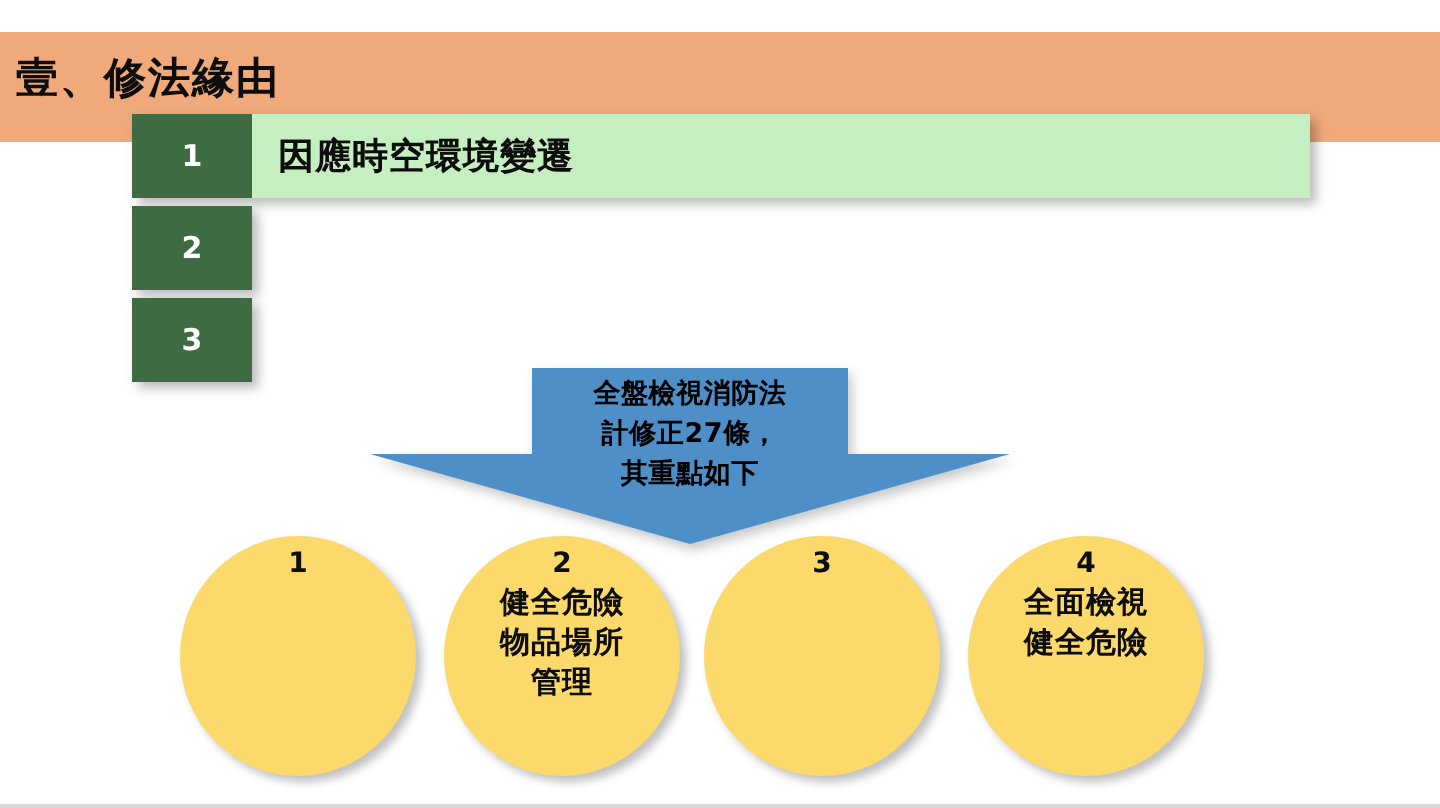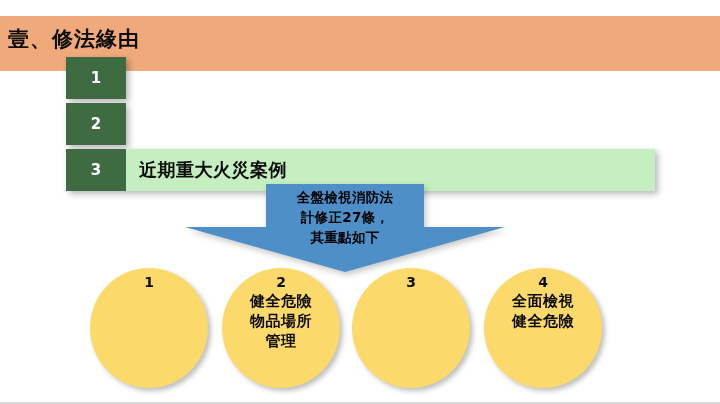--- a/index.html
+++ b/index.html
@@ -162,31 +162,31 @@
 <body>
 
 <div id="slide">
 
   <div id="title-banner">
     <div id="title-text">壹、修法緣由</div>
   </div>
 
   <div class="reason-row" id="reason-row-0">
     <div class="reason-num">1</div>
+    <div class="reason-body">
+      <span class="reason-label">因應時空環境變遷</span>
+    </div>
   </div>
 
   <div class="reason-row" id="reason-row-1">
     <div class="reason-num">2</div>
   </div>
 
   <div class="reason-row" id="reason-row-2">
     <div class="reason-num">3</div>
-    <div class="reason-body">
-      <span class="reason-label">近期重大火災案例</span>
-    </div>
   </div>
 
   <div id="down-arrow">
     <svg viewBox="0 0 330 90" xmlns="http://www.w3.org/2000/svg" aria-hidden="true">
       <polygon points="86,0 244,0 244,43 325,43 165,88 5,43 86,43" fill="#4e8fc8"></polygon>
     </svg>
   </div>
   <div id="arrow-caption">全盤檢視消防法
 計修正27條，
 其重點如下</div>

